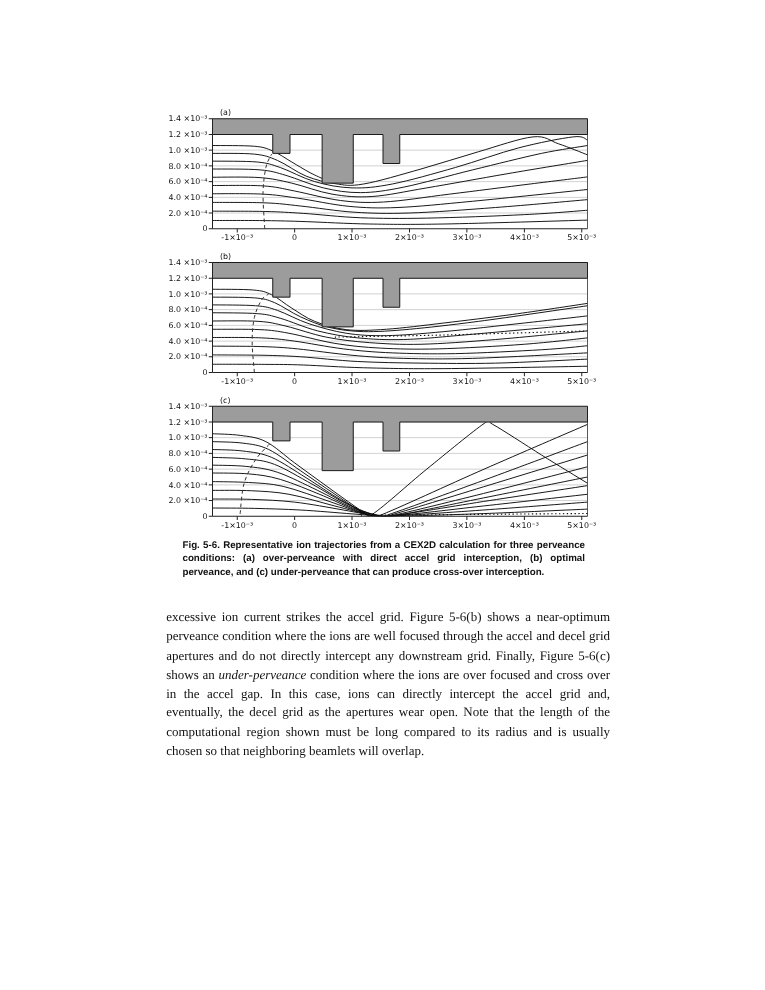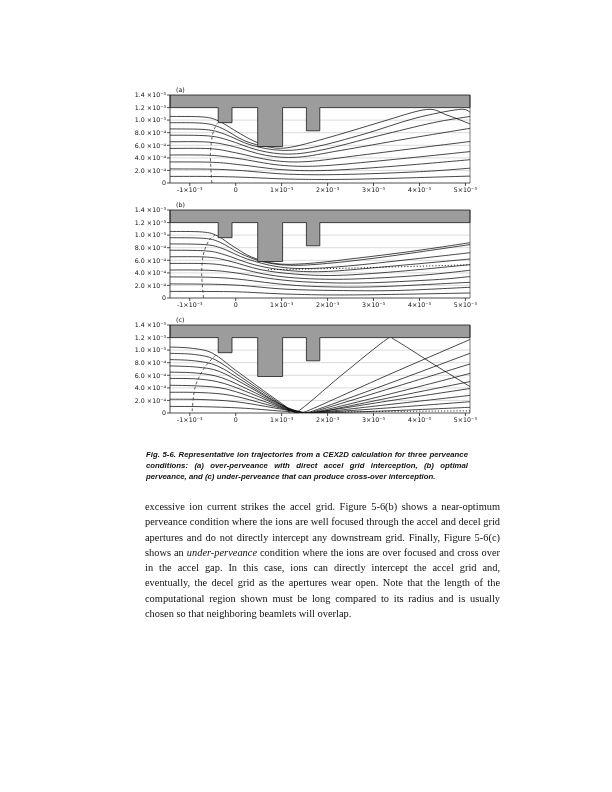--- a/index.html
+++ b/index.html
@@ -3,24 +3,24 @@
 <meta charset="utf-8">
 <style>
   html,body{margin:0;padding:0;background:#ffffff;}
   .page{position:relative;width:612px;height:792px;background:#ffffff;overflow:hidden;
         font-family:"Liberation Serif",serif;color:#111;}
   .header{position:absolute;left:129px;top:39px;width:354px;display:flex;
           justify-content:space-between;font-family:"Liberation Sans",sans-serif;
           font-weight:bold;font-size:9.6px;}
   .chart{position:absolute;left:124px;}
   #chart-a{top:83px;} #chart-b{top:198px;} #chart-c{top:313px;}
-  .caption{position:absolute;left:146px;top:450px;width:322px;margin:0;
+  .caption{position:absolute;left:146px;top:431px;width:322px;margin:0;
            font-family:"Liberation Sans",sans-serif;font-weight:bold;font-size:7.8px;
-           line-height:1.38;text-align:justify;font-style:italic;}
-  .bodytext{position:absolute;left:129px;top:483px;width:355px;margin:16px;
+           line-height:1.38;text-align:justify;}
+  .bodytext{position:absolute;left:129px;top:483px;width:355px;margin:4px;
             font-size:10.4px;line-height:1.47;text-align:justify;}
   .bodytext em{font-style:italic;}
   svg{display:block;}
   svg text{font-family:"DejaVu Sans",sans-serif;font-size:6.3px;fill:#111;}
 </style>
 </head>
 <body>
 
 <div class="page">
 

